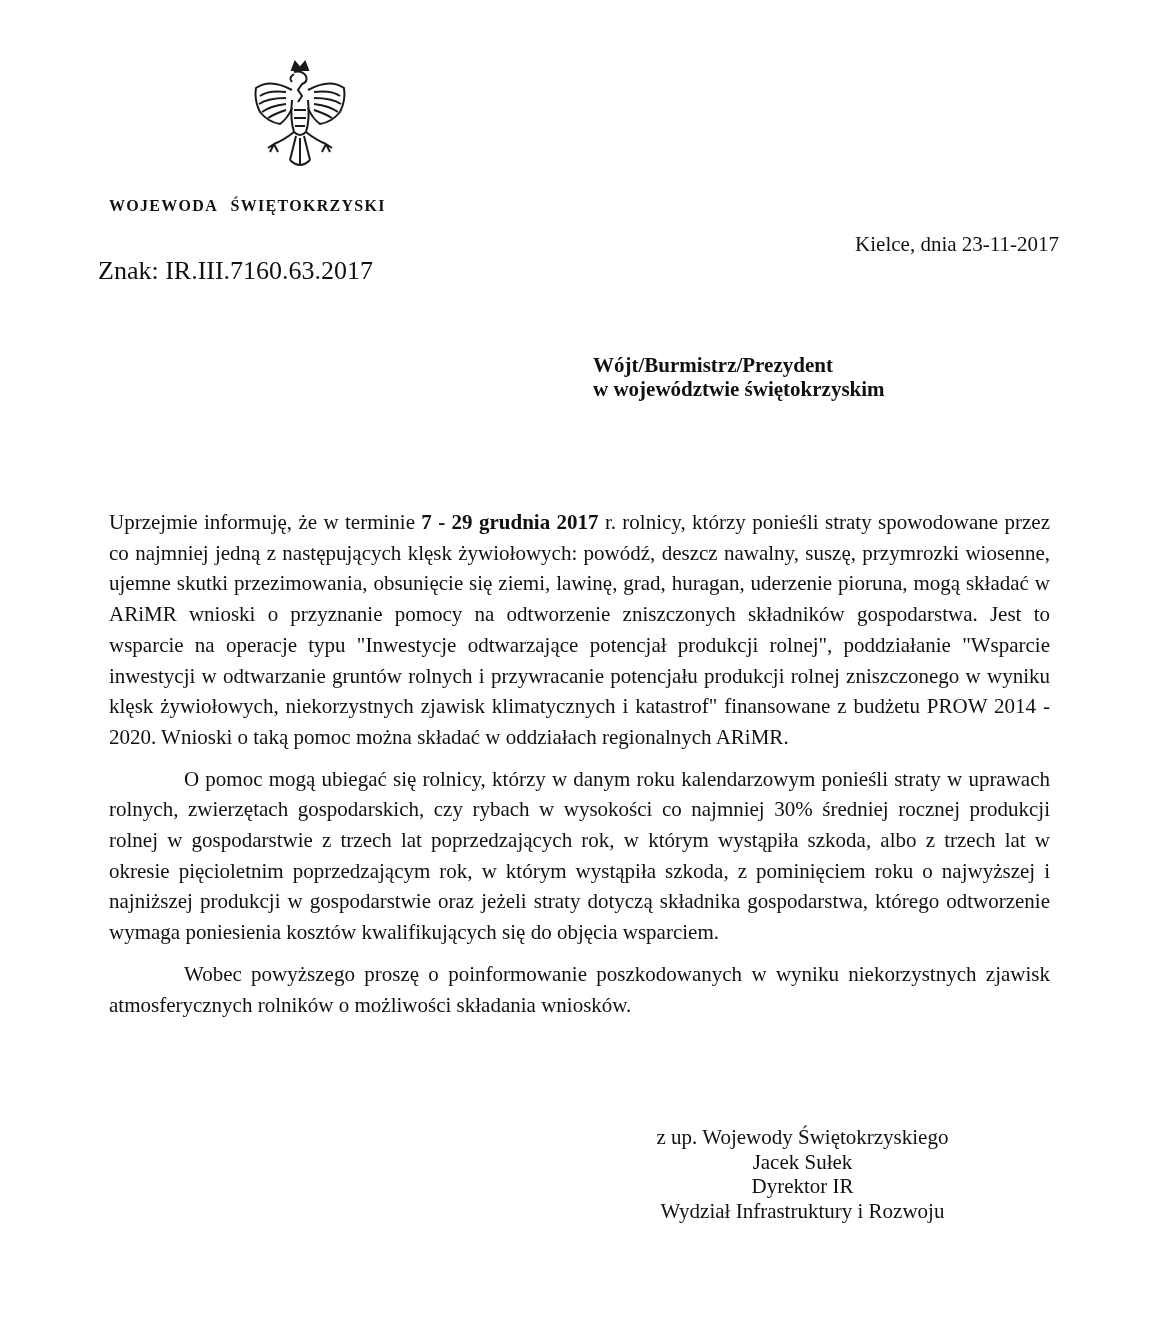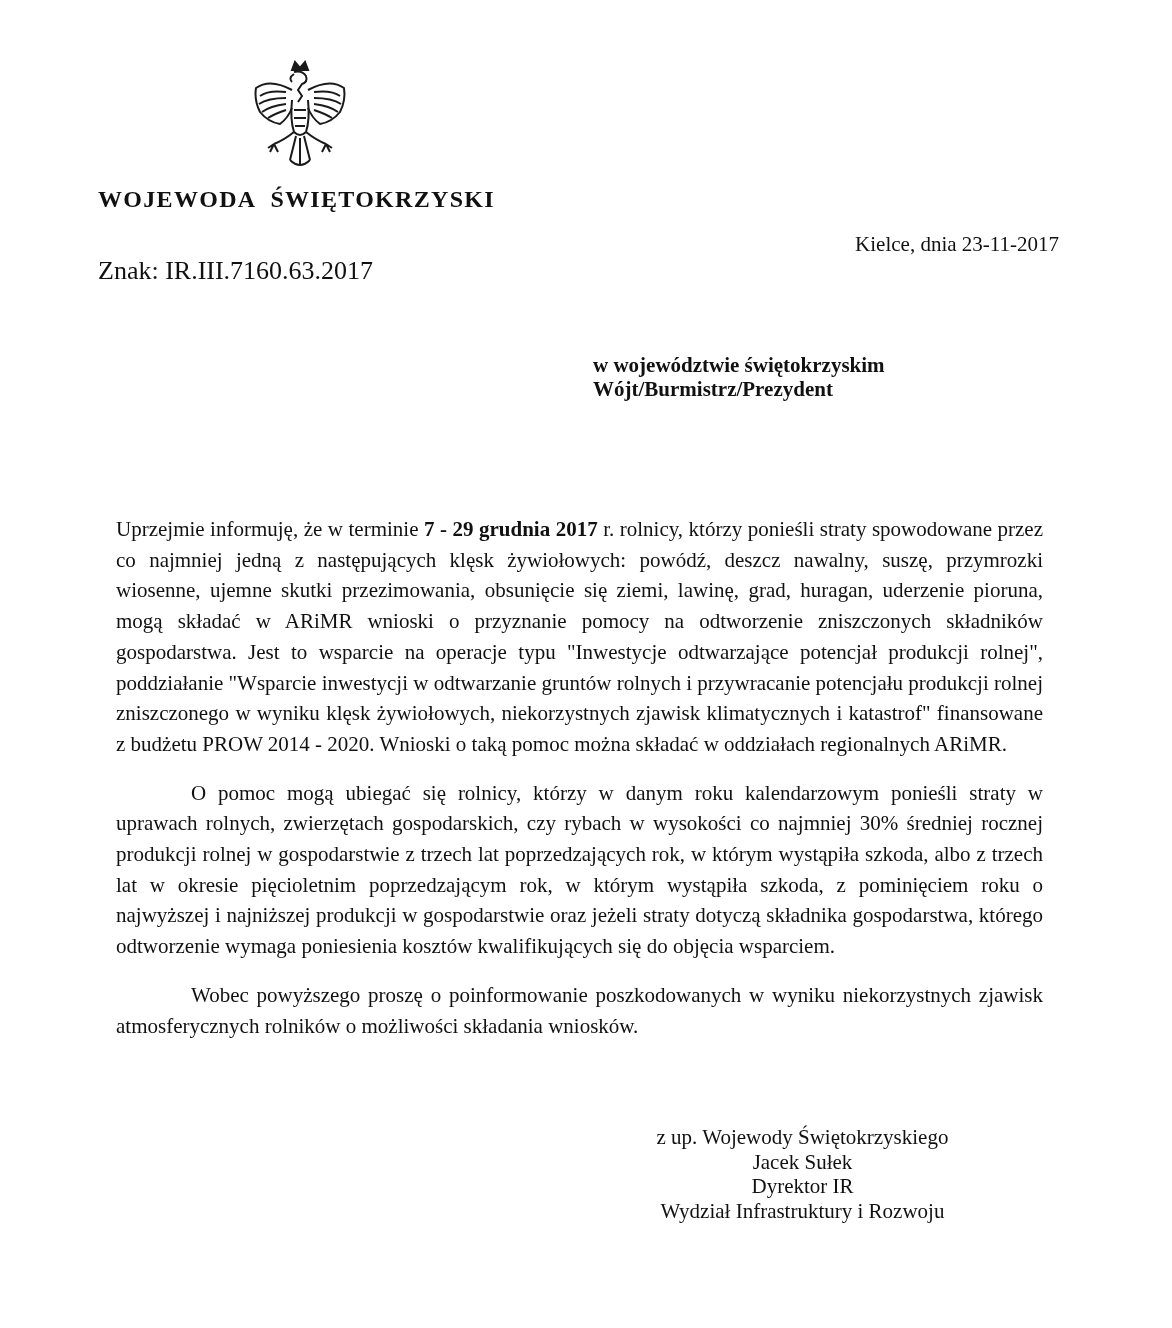--- a/index.html
+++ b/index.html
@@ -2,34 +2,34 @@
 <html><head>
 <meta charset="utf-8">
 <style>
   html, body { margin: 0; padding: 0; background: #ffffff; }
   body {
     width: 1172px; height: 1328px; position: relative; overflow: hidden;
     font-family: "Liberation Serif", "DejaVu Serif", serif; color: #111111;
   }
   .emblem { position: absolute; left: 250px; top: 60px; width: 100px; height: 112px; }
   .office {
-    position: absolute; left: 98px; top: 186px; margin: 0;
-    font-size: 24px; font-weight: bold; letter-spacing: 1.3px; word-spacing: 8px;
+    position: absolute; left: 98px; top: 186px; margin: 11px;
+    font-size: 16px; font-weight: bold; letter-spacing: 1.3px; word-spacing: 8px;
   }
   .ref { position: absolute; left: 98px; top: 256px; font-size: 26px; }
   .date { position: absolute; right: 113px; top: 232px; font-size: 21px; }
   .recipient {
     position: absolute; left: 593px; top: 353px; font-size: 21px; font-weight: bold; line-height: 24px;
   }
   .recipient div { white-space: nowrap; }
   .body {
     position: absolute; left: 98px; top: 496px; width: 963px;
     font-size: 21px; line-height: 30.7px; text-align: justify;
   }
-  .body p { margin: 18px; }
+  .body p { margin: 11px; }
   .body p.indent { text-indent: 75px; }
   .signature {
     position: absolute; left: 625px; top: 1125px; width: 355px; text-align: center;
     font-size: 21px; line-height: 24.5px;
   }
 </style>
 </head>
 <body>
 
 <svg class="emblem" viewBox="0 0 100 112">
@@ -61,22 +61,22 @@
     <path d="M46 76 L40 100 M50 78 L50 104 M54 76 L60 100"></path>
     <path d="M40 100 Q50 110 60 100"></path>
   </g>
 </svg>
 
 <h1 class="office">WOJEWODA ŚWIĘTOKRZYSKI</h1>
 <div class="ref">Znak: IR.III.7160.63.2017</div>
 <div class="date">Kielce, dnia 23-11-2017</div>
 
 <div class="recipient">
+  <div>Wójt/Burmistrz/Prezydent</div>
   <div>w województwie świętokrzyskim</div>
-  <div>Wójt/Burmistrz/Prezydent</div>
 </div>
 
 <div class="body">
   <p><span>Uprzejmie informuję, że w terminie </span><b>7 - 29 grudnia 2017</b><span> r. rolnicy, którzy ponieśli straty spowodowane przez co najmniej jedną z następujących klęsk żywiołowych: powódź, deszcz nawalny, suszę, przymrozki wiosenne, ujemne skutki przezimowania, obsunięcie się ziemi, lawinę, grad, huragan, uderzenie pioruna, mogą składać w ARiMR wnioski o przyznanie pomocy na odtworzenie zniszczonych składników gospodarstwa. Jest to wsparcie na operacje typu "Inwestycje odtwarzające potencjał produkcji rolnej", poddziałanie "Wsparcie inwestycji w odtwarzanie gruntów rolnych i przywracanie potencjału produkcji rolnej zniszczonego w wyniku klęsk żywiołowych, niekorzystnych zjawisk klimatycznych i katastrof" finansowane z budżetu PROW 2014 - 2020. Wnioski o taką pomoc można składać w oddziałach regionalnych ARiMR.</span></p>
   <p class="indent">O pomoc mogą ubiegać się rolnicy, którzy w danym roku kalendarzowym ponieśli straty w uprawach rolnych, zwierzętach gospodarskich, czy rybach w wysokości co najmniej 30% średniej rocznej produkcji rolnej w gospodarstwie z trzech lat poprzedzających rok, w którym wystąpiła szkoda, albo z trzech lat w okresie pięcioletnim poprzedzającym rok, w którym wystąpiła szkoda, z pominięciem roku o najwyższej i najniższej produkcji w gospodarstwie oraz jeżeli straty dotyczą składnika gospodarstwa, którego odtworzenie wymaga poniesienia kosztów kwalifikujących się do objęcia wsparciem.</p>
   <p class="indent">Wobec powyższego proszę o poinformowanie poszkodowanych w wyniku niekorzystnych zjawisk atmosferycznych rolników o możliwości składania wniosków.</p>
 </div>
 
 <div class="signature">
   <div>z up. Wojewody Świętokrzyskiego</div>

